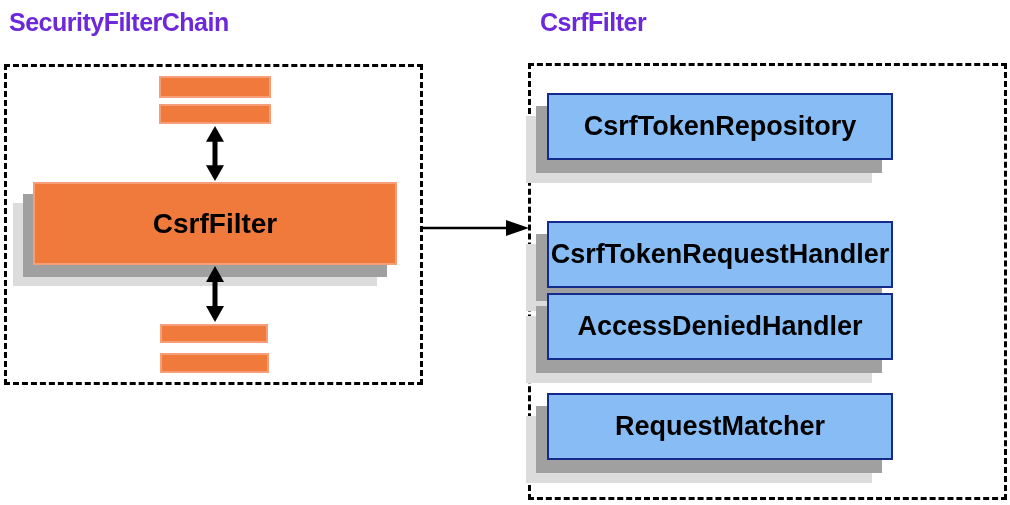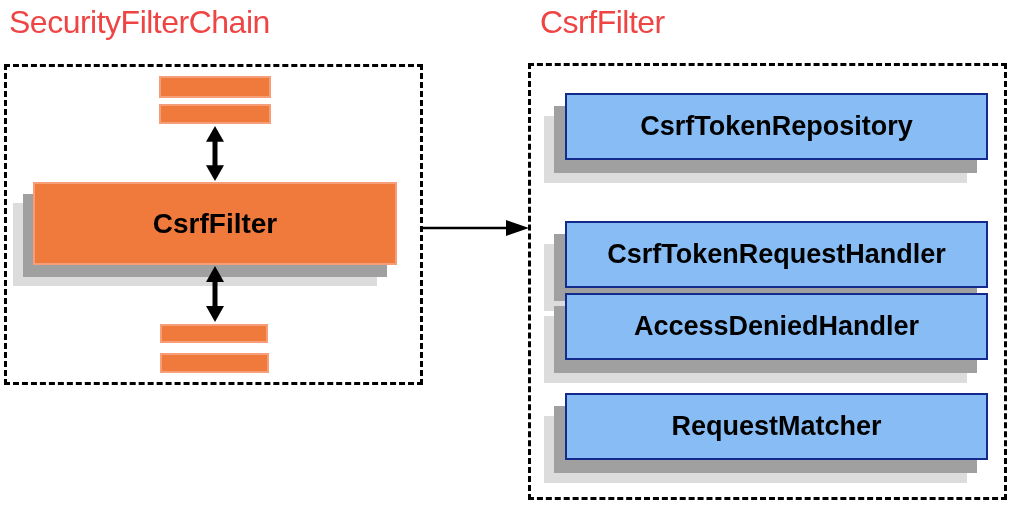--- a/index.html
+++ b/index.html
@@ -11,23 +11,23 @@
   .canvas {
     position: relative;
     width: 1010px;
     height: 505px;
     background: #ffffff;
     overflow: hidden;
   }
   .title {
     position: absolute;
     margin: 0;
-    font-size: 32px;
-    font-weight: normal;
-    color: #ef4444;
+    font-size: 25px;
+    font-weight: bold;
+    color: #6d28d9;
     line-height: 40px;
     letter-spacing: -0.5px;
     white-space: nowrap;
   }
   .left-title  { left: 9px;  top: 2px; }
   .right-title { left: 540px; top: 2px; }
 
   .dashed-box {
     position: absolute;
     border: 3px dashed #000000;
@@ -79,22 +79,22 @@
   .harrow {
     position: absolute;
     left: 423px; top: 218px;
     width: 106px; height: 20px;
     color: var(--line);
   }
 
   
   .component {
     position: absolute;
-    left: 34px;
-    width: 423px; height: 67px;
+    left: 16px;
+    width: 346px; height: 67px;
     background: var(--blue-fill);
     border: 2px solid var(--blue-border);
     box-sizing: border-box;
     box-shadow: -11px 13px 0 var(--shadow-dark), -21px 23px 0 var(--shadow-light);
     display: flex;
     align-items: center;
     justify-content: center;
   }
   .component span {
     font-size: 27px;

